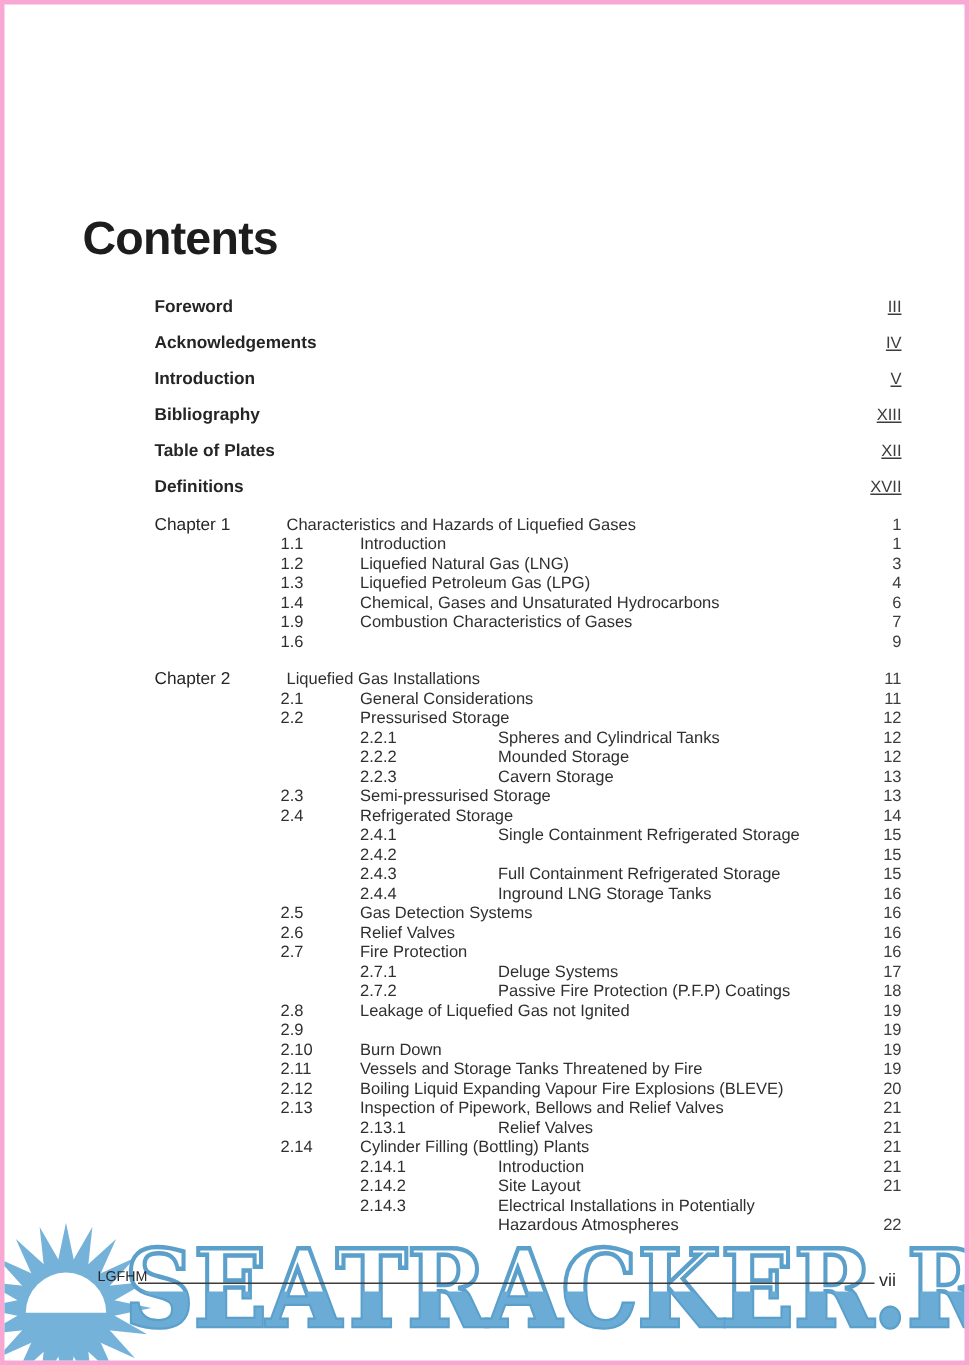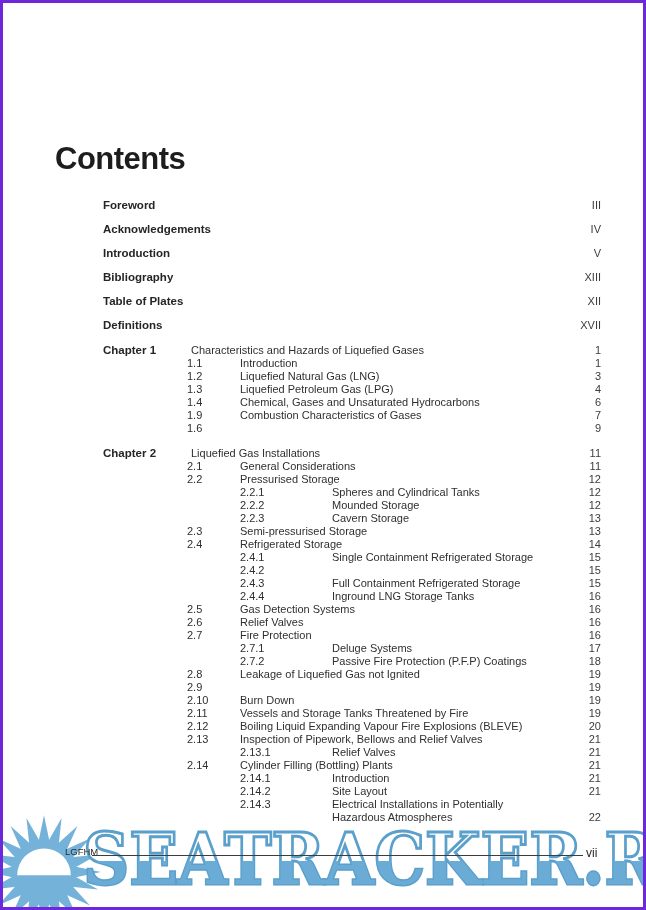--- a/index.html
+++ b/index.html
@@ -1,40 +1,40 @@
 <!DOCTYPE html>
 <html><head>
 <meta charset="utf-8">
 <style>
   html,body{margin:0;padding:0;background:#ffffff;}
   .page{
     position:relative;
     width:646px;height:910px;
     box-sizing:border-box;
     background:#ffffff;
-    border:3px solid #6d28d9;
+    border:3px solid #f9a8d4;
     overflow:hidden;
     font-family:"Liberation Sans",sans-serif;
     color:#2f2f2f;
   }
   
   .page-title{
     position:absolute;left:52px;top:138px;margin:0;
     font-size:31px;font-weight:bold;letter-spacing:-0.5px;color:#1d1d1d;
   }
   
   .front{position:absolute;left:100px;top:196px;width:498px;}
   .frow{display:flex;justify-content:space-between;align-items:baseline;height:24px;}
   .flabel{font-weight:bold;font-size:11.5px;color:#252525;}
-  .fpage{font-size:11px;color:#3c3c3c;}
+  .fpage{font-size:11px;color:#3c3c3c;text-decoration:underline;}
   
   .chapters{position:absolute;left:100px;top:341px;width:498px;font-size:11px;line-height:13px;}
   .chapter{margin-bottom:12px;}
   .crow{display:flex;}
-  .clabel{width:88px;flex:0 0 88px;font-weight:bold;font-size:11.5px;color:#252525;}
+  .clabel{width:88px;flex:0 0 88px;font-weight:normal;font-size:11.5px;color:#252525;}
   .ctitle{flex:1;padding-right:8px;}
   .cpage{margin-left:auto;white-space:nowrap;text-align:right;color:#3c3c3c;}
   .crow.l1{padding-left:84px;}
   .crow.l2{padding-left:137px;gap:39px;}
   .enum{width:53px;flex:0 0 53px;}
   .etitle{flex:1;padding-right:8px;}
   
   .footer-code{position:absolute;left:62px;top:843px;font-size:9.5px;color:#2a2a2a;z-index:6;}
   .footer-rule{position:absolute;left:89px;top:852px;width:491px;height:0;border-top:1.5px solid #3d3d3d;z-index:6;}
   .footer-page{position:absolute;left:583px;top:843px;font-size:12px;color:#2a2a2a;z-index:6;}

